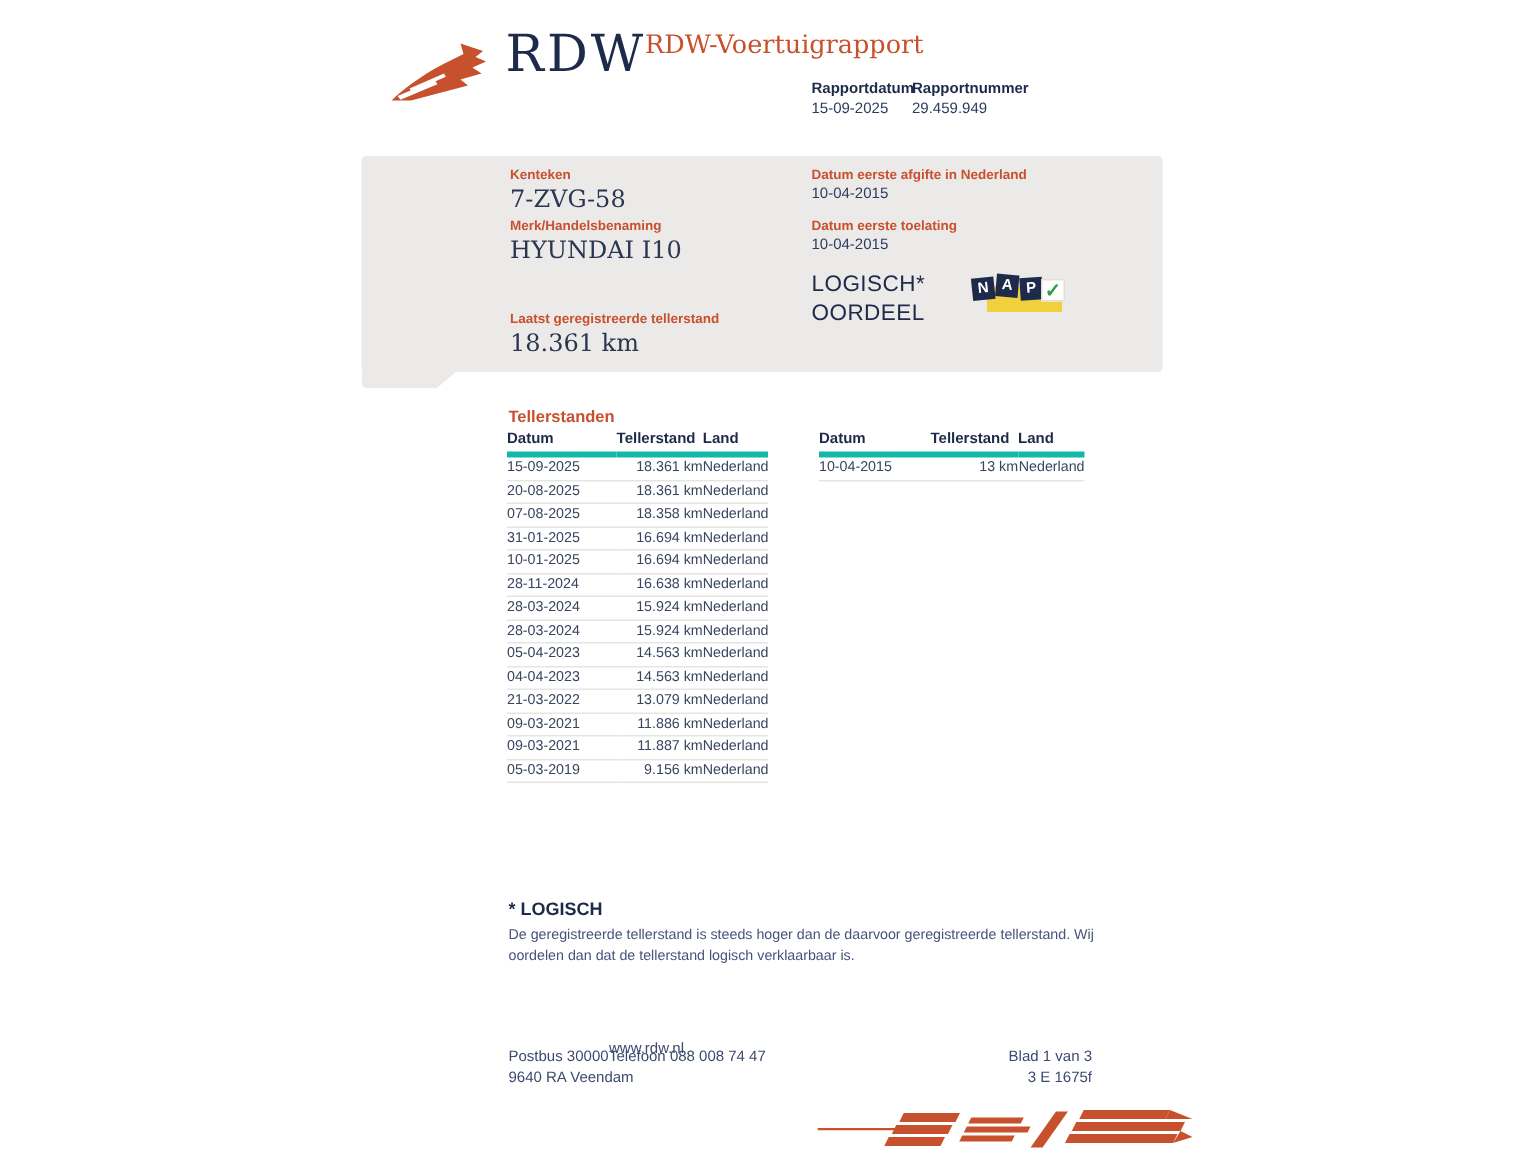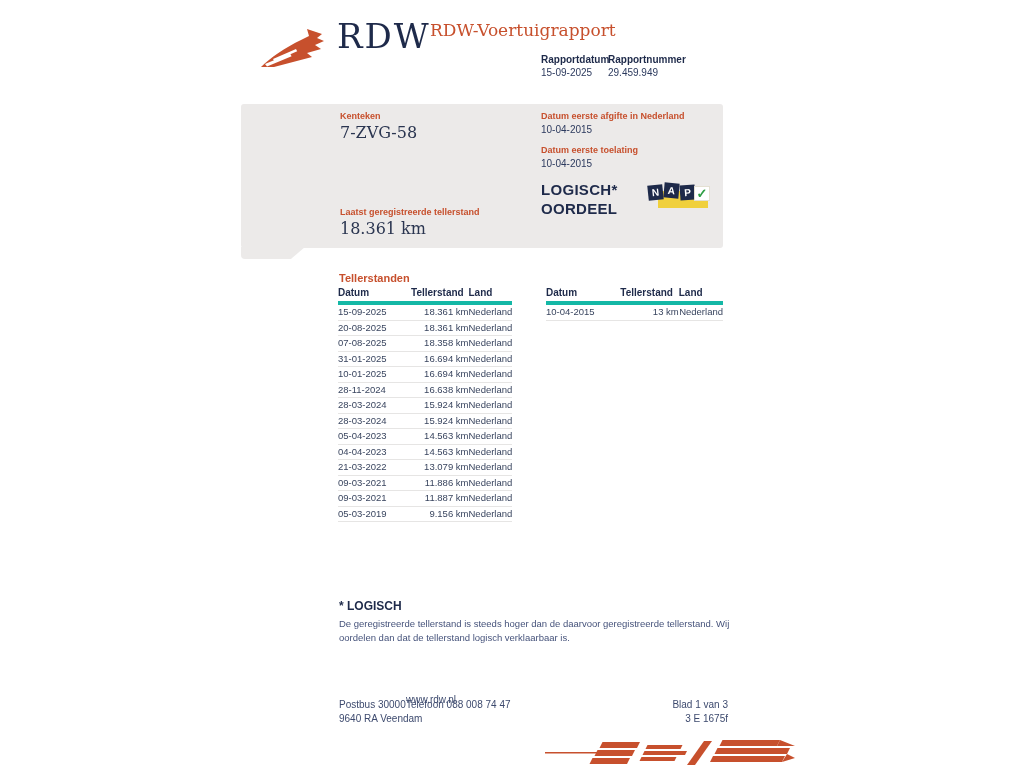--- a/index.html
+++ b/index.html
@@ -20,34 +20,34 @@
   .doc-title {
     font-family:"DejaVu Serif", serif;
     font-size:17px; color:#c7502d; text-align:left; width:281px;
   }
   .meta-label { font-size:10px; font-weight:bold; color:#1e2a4a; }
   .meta-value { font-size:10px; color:#2c3a5e; margin-top:2px; }
 
   
   .panel {
     background:#eceae9; border-radius:3px;
-    width:482px; height:144px;
+    width:534px; height:144px;
   }
   .panel-tail {
     background:#eceae9; width:64px; height:12px;
     clip-path: polygon(0 0, 100% 0, 78% 100%, 0 100%);
     border-radius:0 0 0 4px;
   }
   .field-label { font-size:9px; font-weight:bold; color:#c7502d; }
   .field-value-lg {
     font-family:"DejaVu Serif", serif;
     font-size:16px; color:#2a3550; margin-top:2px;
   }
   .field-value-sm { font-size:10px; color:#2c3a5e; margin-top:3px; }
-  .verdict { font-size:15px; font-weight:bold; color:#1e2a4a; line-height:19px; letter-spacing:.3px; }
+  .verdict { font-size:15px; font-weight:normal; color:#1e2a4a; line-height:19px; letter-spacing:.3px; }
 
   
   .nap { width:62px; height:32px; }
   .nap-yellow { position:absolute; left:10px; top:9px; width:50px; height:17px; background:#f0d03c; }
   .nap-sq {
     position:absolute; width:15px; height:15px; background:#1e2a4a;
     color:#ffffff; font-size:10px; font-weight:bold;
     display:flex; align-items:center; justify-content:center;
   }
   .nap-check {
@@ -99,20 +99,24 @@
   <div class="abs" style="left:608px;top:54px;">
     <div class="meta-label">Rapportnummer</div>
     <div class="meta-value">29.459.949</div>
   </div>
 
   <div class="abs panel" style="left:241px;top:104px;">
 
     <div class="abs" style="left:99px;top:7px;">
       <div class="field-label">Kenteken</div>
       <div class="field-value-lg">7-ZVG-58</div>
+    </div>
+    <div class="abs" style="left:99px;top:41px;">
+      <div class="field-label">Merk/Handelsbenaming</div>
+      <div class="field-value-lg">HYUNDAI I10</div>
     </div>
     <div class="abs" style="left:99px;top:103px;">
       <div class="field-label">Laatst geregistreerde tellerstand</div>
       <div class="field-value-lg">18.361 km</div>
     </div>
 
     <div class="abs" style="left:300px;top:7px;">
       <div class="field-label">Datum eerste afgifte in Nederland</div>
       <div class="field-value-sm">10-04-2015</div>
     </div>

